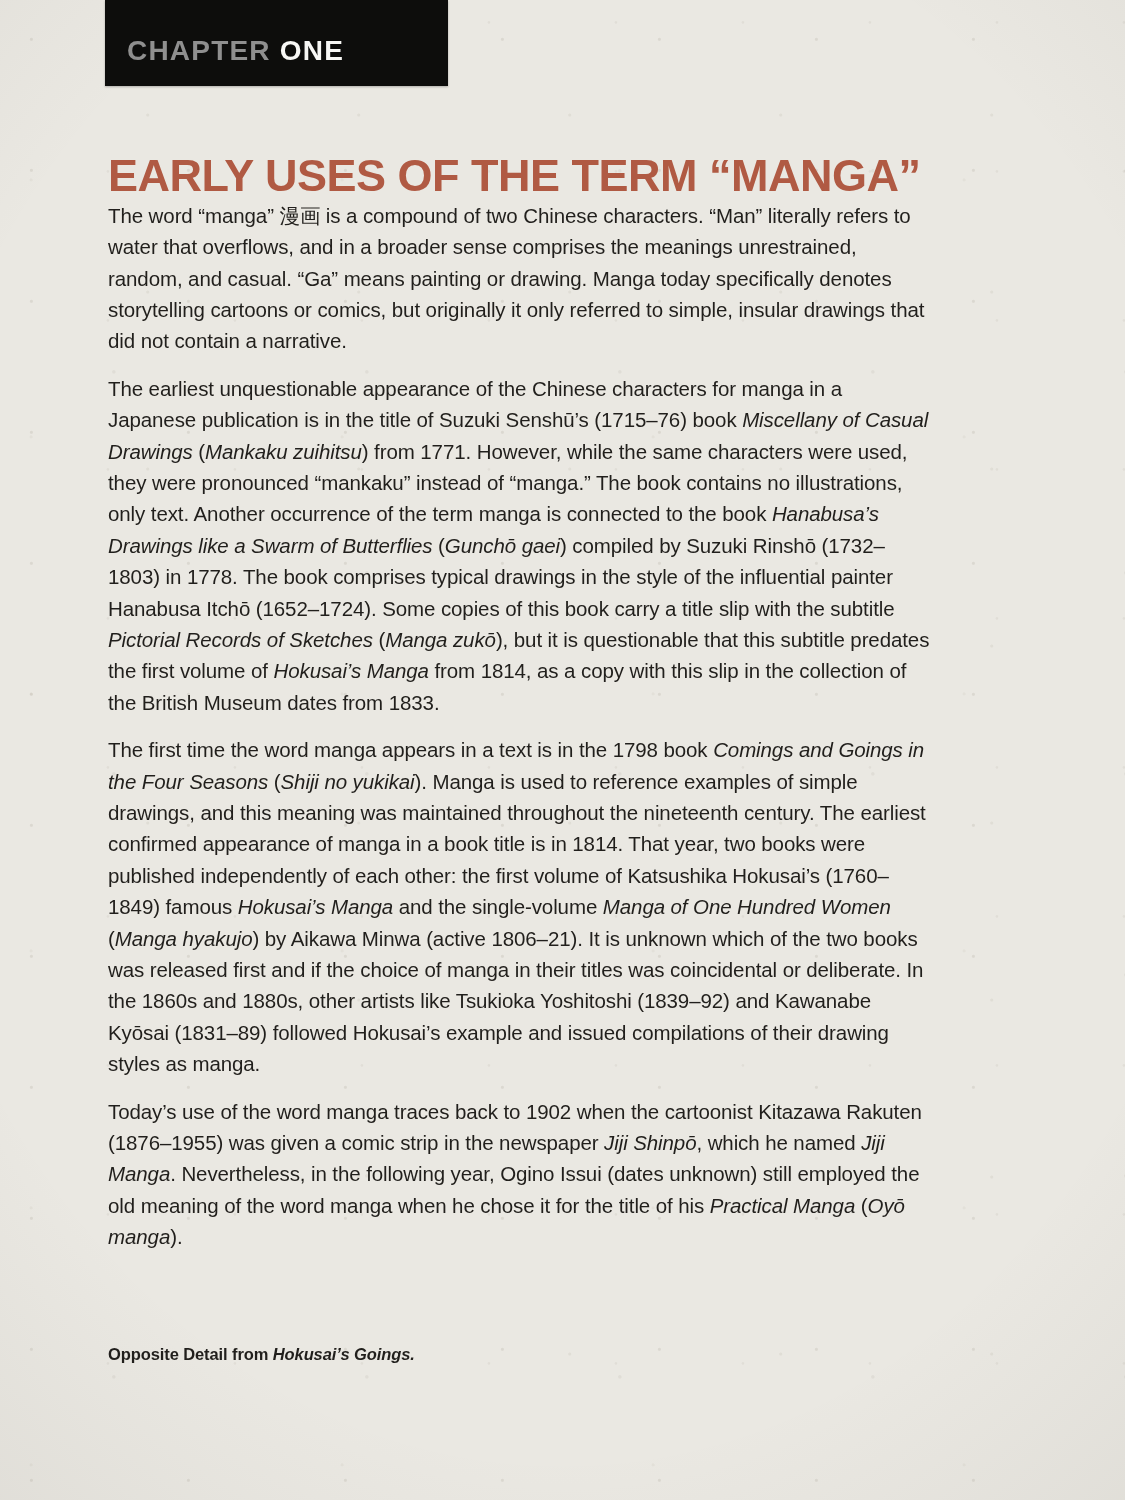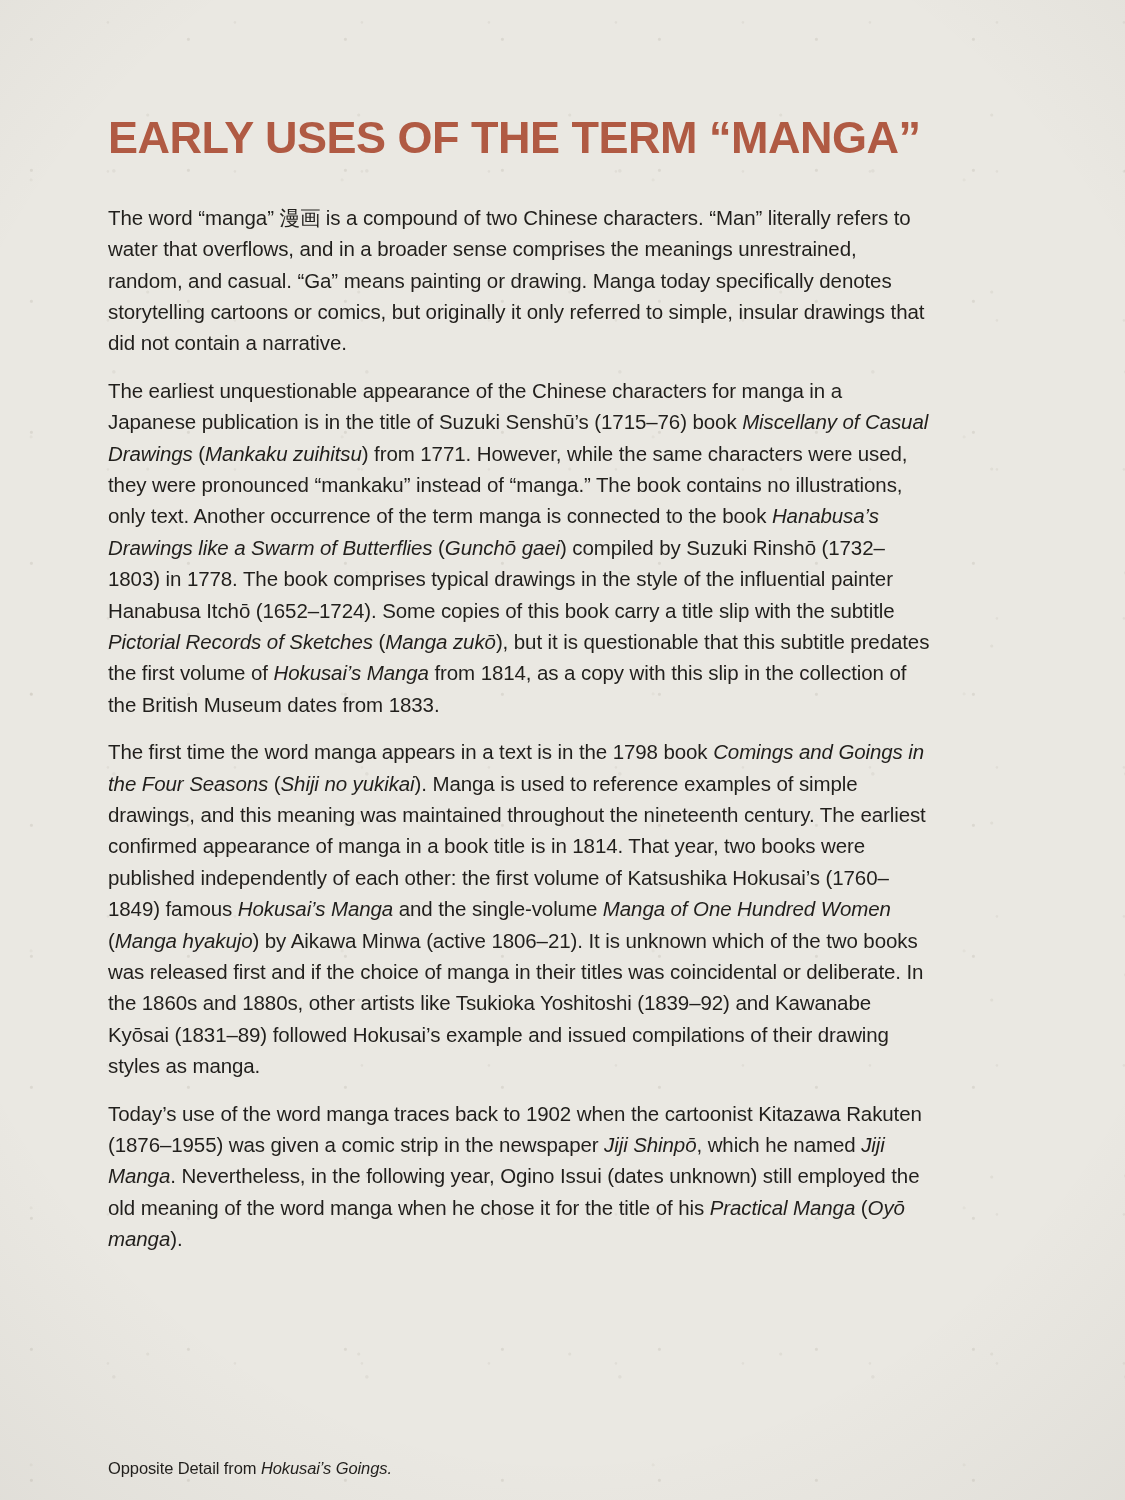--- a/index.html
+++ b/index.html
@@ -44,52 +44,55 @@
   }
   .chapter-bar .word{
     font-size:28px;font-weight:700;letter-spacing:1.2px;
     color:var(--chapter-gray);
   }
   .chapter-bar .num{
     font-size:28px;font-weight:700;letter-spacing:1.2px;
     color:var(--chapter-white);margin-left:9px;
   }
   h1.title{
-    margin-top:114px;
+    margin-top:66px;
     font-size:45px;line-height:1.06;
     font-weight:700;letter-spacing:-.5px;
     color:var(--accent);
     white-space:nowrap;
   }
   main.body-text{
-    margin-top:40px;
     width:822px;
   }
   main.body-text p{
     font-size:20.5px;line-height:31.4px;
     letter-spacing:-.1px;
     margin-bottom:16px;
   }
   main.body-text p:last-child{margin-bottom:0;}
   .seg-i{font-style:italic;}
-  .seg-b{font-weight:400;}
+  .seg-b{font-weight:700;}
   p.caption{
     position:absolute;
     left:108px;top:1345px;
     font-size:16.5px;font-weight:700;letter-spacing:-.1px;
     color:var(--ink);
   }
 </style>
 </head>
 <body>
 
 <div class="vignette"></div>
 
 <div class="page">
 
+  <header class="chapter-bar">
+    <span class="word">CHAPTER</span>
+    <span class="num">ONE</span>
+  </header>
 
   <h1 class="title">EARLY USES OF THE TERM “MANGA”</h1>
 
   <main class="body-text">
     <p><span>The word “manga” 漫画 is a compound of two Chinese characters. “Man” literally refers to water that overflows, and in a broader sense comprises the meanings unrestrained, random, and casual. “Ga” means painting or drawing. Manga today specifically denotes storytelling cartoons or comics, but originally it only referred to simple, insular drawings that did not contain a narrative.</span></p>
     <p><span>The earliest unquestionable appearance of the Chinese characters for manga in a Japanese publication is in the title of Suzuki Senshū’s (1715–76) book </span><span class="seg-i">Miscellany of Casual Drawings</span><span> (</span><span class="seg-i">Mankaku zuihitsu</span><span>) from 1771. However, while the same characters were used, they were pronounced “mankaku” instead of “manga.” The book contains no illustrations, only text. Another occurrence of the term manga is connected to the book </span><span class="seg-i">Hanabusa’s Drawings like a Swarm of Butterflies</span><span> (</span><span class="seg-i">Gunchō gaei</span><span>) compiled by Suzuki Rinshō (1732–1803) in 1778. The book comprises typical drawings in the style of the influential painter Hanabusa Itchō (1652–1724). Some copies of this book carry a title slip with the subtitle </span><span class="seg-i">Pictorial Records of Sketches</span><span> (</span><span class="seg-i">Manga zukō</span><span>), but it is questionable that this subtitle predates the first volume of </span><span class="seg-i">Hokusai’s Manga</span><span> from 1814, as a copy with this slip in the collection of the British Museum dates from 1833.</span></p>
     <p><span>The first time the word manga appears in a text is in the 1798 book </span><span class="seg-i">Comings and Goings in the Four Seasons</span><span> (</span><span class="seg-i">Shiji no yukikai</span><span>). Manga is used to reference examples of simple drawings, and this meaning was maintained throughout the nineteenth century. The earliest confirmed appearance of manga in a book title is in 1814. That year, two books were published independently of each other: the first volume of Katsushika Hokusai’s (1760–1849) famous </span><span class="seg-i">Hokusai’s Manga</span><span> and the single-volume </span><span class="seg-i">Manga of One Hundred Women</span><span> (</span><span class="seg-i">Manga hyakujo</span><span>) by Aikawa Minwa (active 1806–21). It is unknown which of the two books was released first and if the choice of manga in their titles was coincidental or deliberate. In the 1860s and 1880s, other artists like Tsukioka Yoshitoshi (1839–92) and Kawanabe Kyōsai (1831–89) followed Hokusai’s example and issued compilations of their drawing styles as manga.</span></p>
     <p><span>Today’s use of the word manga traces back to 1902 when the cartoonist Kitazawa Rakuten (1876–1955) was given a comic strip in the newspaper </span><span class="seg-i">Jiji Shinpō</span><span>, which he named </span><span class="seg-i">Jiji Manga</span><span>. Nevertheless, in the following year, Ogino Issui (dates unknown) still employed the old meaning of the word manga when he chose it for the title of his </span><span class="seg-i">Practical Manga</span><span> (</span><span class="seg-i">Oyō manga</span><span>).</span></p>
   </main>
 

